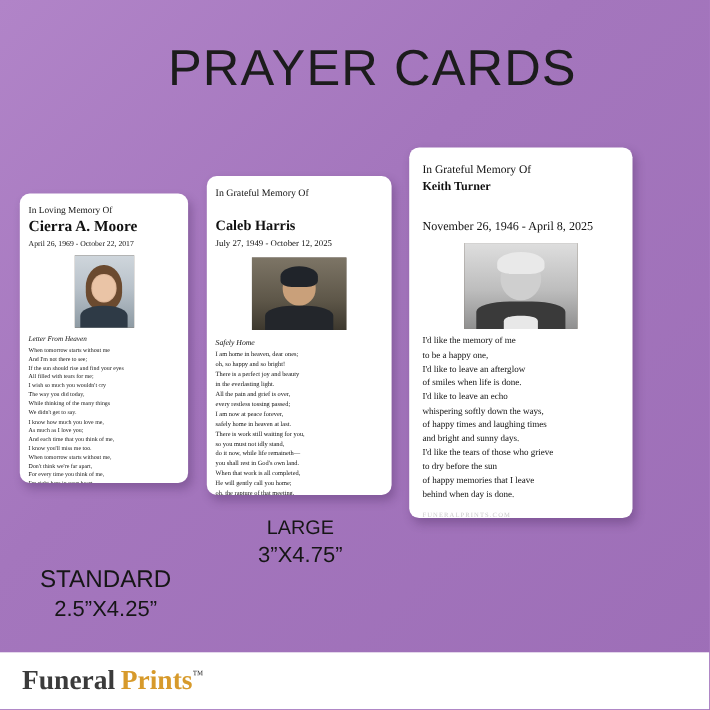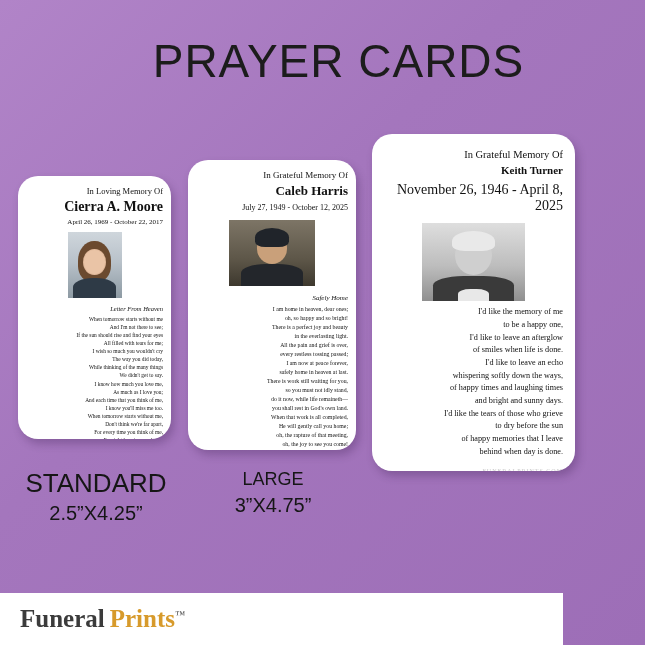--- a/index.html
+++ b/index.html
@@ -30,25 +30,25 @@
     letter-spacing: 1px;
     font-weight: normal;
     color: #1c1c1c;
     font-family: "Liberation Sans", sans-serif;
   }
 
   
   .card {
     position: absolute;
     background: #ffffff;
-    border-radius: 20px;
+    border-radius: 9px;
     box-shadow: 3px 5px 9px rgba(60,30,80,0.30);
     box-sizing: border-box;
     padding: 10px 8px 6px 8px;
-    text-align: right;
+    text-align: left;
     overflow: hidden;
   }
   .card .hdr-small {
     color: #111;
     line-height: 1.25;
   }
   .card .name {
     font-weight: bold;
     color: #111;
   }
@@ -91,38 +91,38 @@
 
   
   #card-large {
     left: 188px;
     top: 160px;
     width: 168px;
     height: 290px;
     font-family: "Liberation Serif", serif;
   }
   #card-large .hdr-small { font-size: 9px; }
-  #card-large .name { font-size: 13px; margin-top: 2px; }
+  #card-large .name { font-size: 13px; margin-top: 16px; }
   #card-large .dates { font-size: 8px; margin-top: 4px; }
   #card-large .photo { width: 86px; height: 66px; margin-top: 8px; }
   #card-large .poem-title { font-size: 7px; margin-top: 8px; }
   #card-large .poem { font-size: 5.8px; line-height: 1.55; margin-top: 3px; }
 
   
   #card-premium {
     left: 372px;
     top: 134px;
     width: 203px;
     height: 337px;
     font-family: "Liberation Serif", serif;
     padding: 14px 12px 8px 12px;
   }
   #card-premium .hdr-small { font-size: 10.5px; }
   #card-premium .name { font-size: 11px; margin-top: 3px; }
-  #card-premium .dates { font-size: 14px; margin-top: 6px; }
+  #card-premium .dates { font-size: 11px; margin-top: 24px; }
   #card-premium .photo { width: 103px; height: 78px; margin-top: 9px; }
   #card-premium .poem-title { font-size: 9px; margin-top: 9px; }
   #card-premium .poem { font-size: 8.2px; line-height: 1.55; margin-top: 5px; }
   #card-premium .brand { font-size: 6px; margin-top: 9px; }
 
   
   .portrait {
     position: absolute;
     inset: 0;
   }
@@ -153,35 +153,35 @@
     display: block;
     font-weight: normal;
     line-height: 1.05;
   }
   .size-label .dims {
     display: block;
     line-height: 1.2;
     margin-top: 4px;
   }
   #label-standard { left: 8px; top: 470px; width: 176px; }
-  #label-standard .title { font-size: 26px; }
+  #label-standard .title { font-size: 22px; margin-top: 45px; }
   #label-standard .dims { font-size: 20px; }
   #label-large { left: 190px; top: 470px; width: 166px; }
   #label-large .title { font-size: 18px; }
   #label-large .dims { font-size: 20px; }
   #label-premium { left: 370px; top: 486px; width: 210px; }
   #label-premium .title { font-size: 27px; }
   #label-premium .dims { font-size: 20px; }
 
   
   .footer {
     position: absolute;
     left: 0;
     bottom: 0;
-    width: 563px;
+    width: 645px;
     height: 52px;
     background: #ffffff;
     display: flex;
     align-items: center;
   }
   .footer .logo {
     margin-left: 20px;
     font-family: "Liberation Serif", serif;
     font-size: 25px;
     letter-spacing: 0px;

